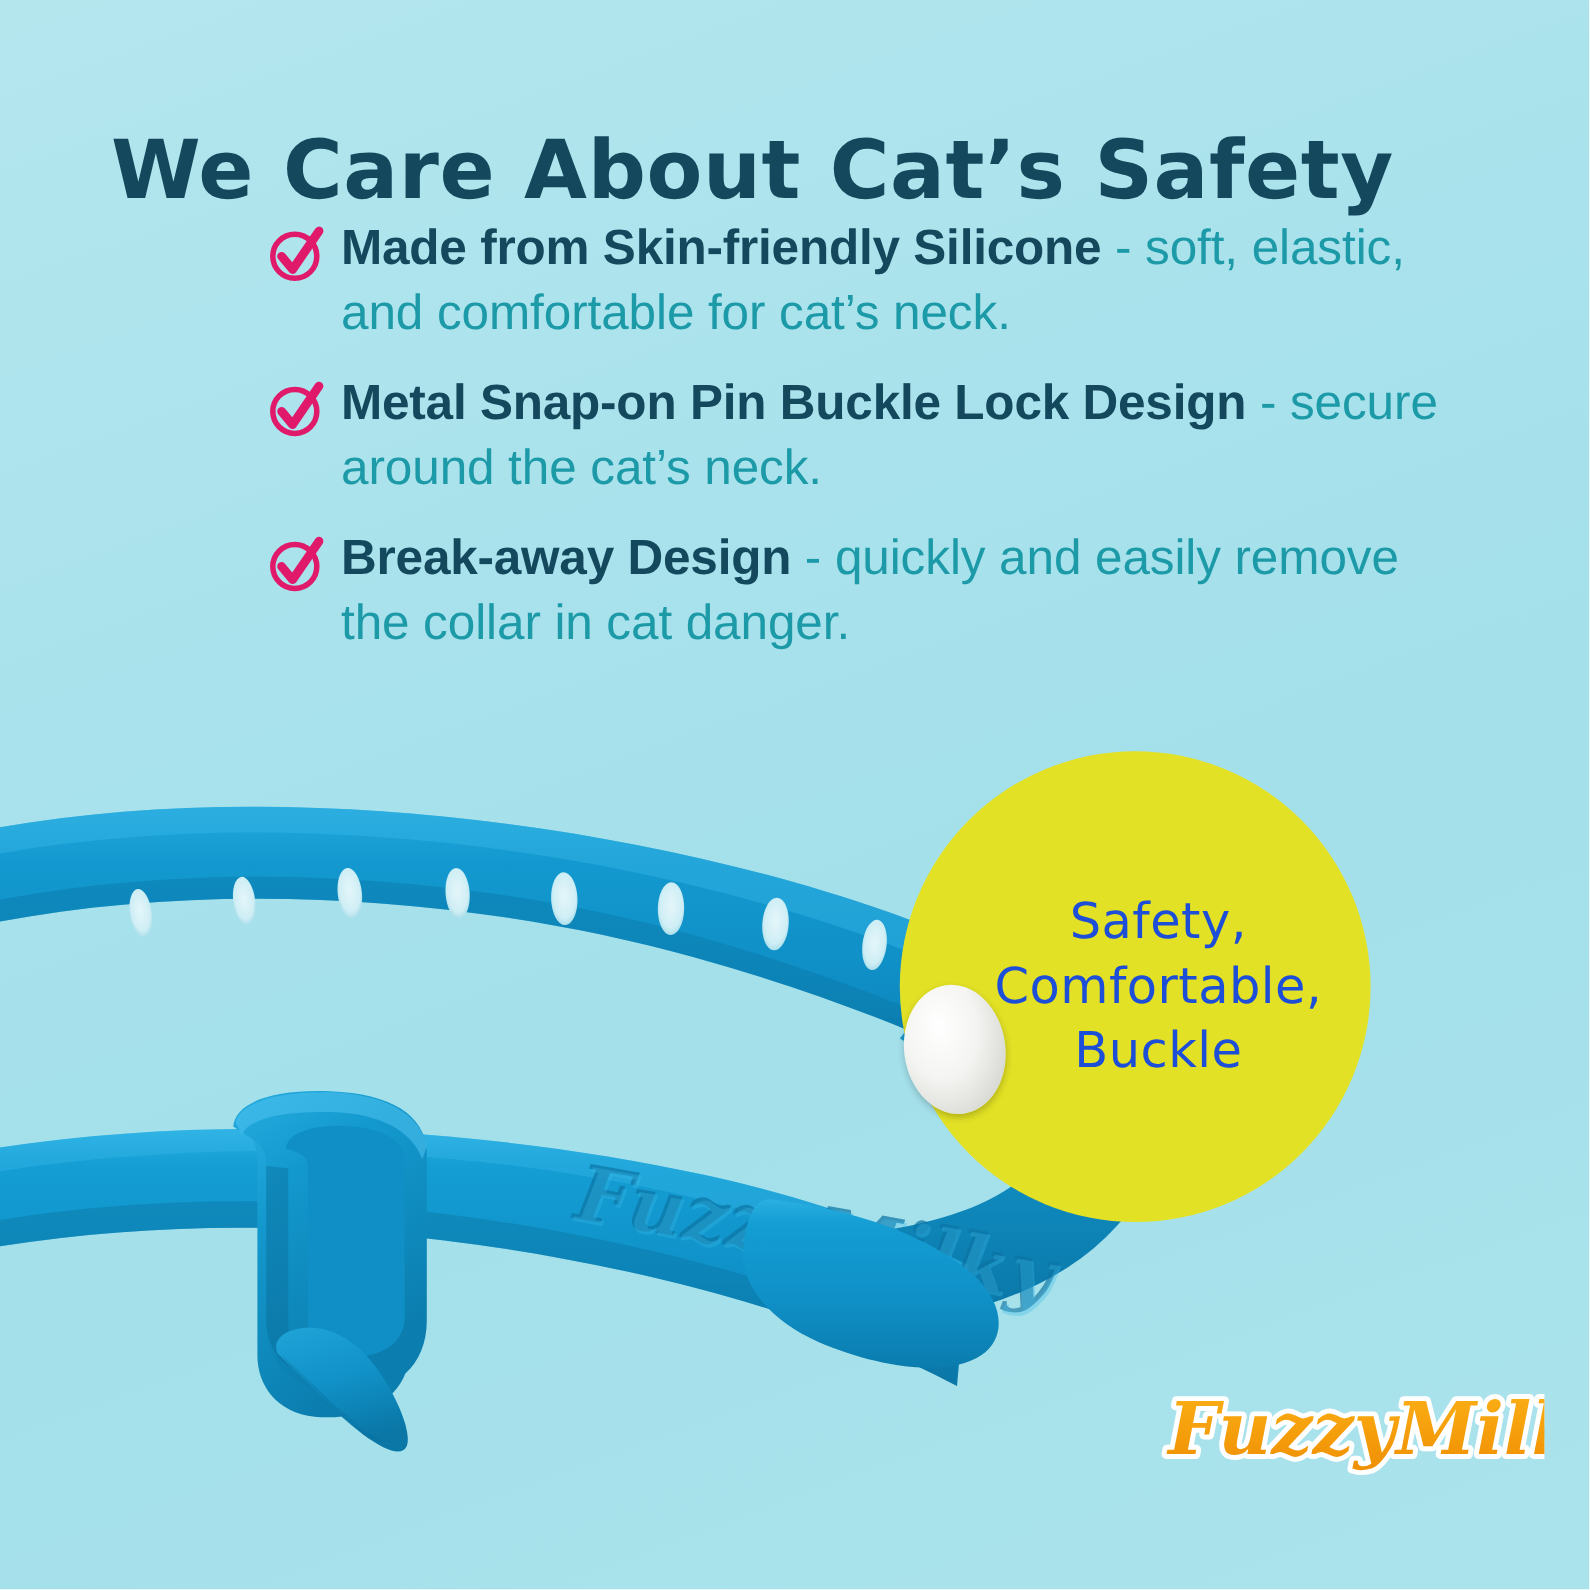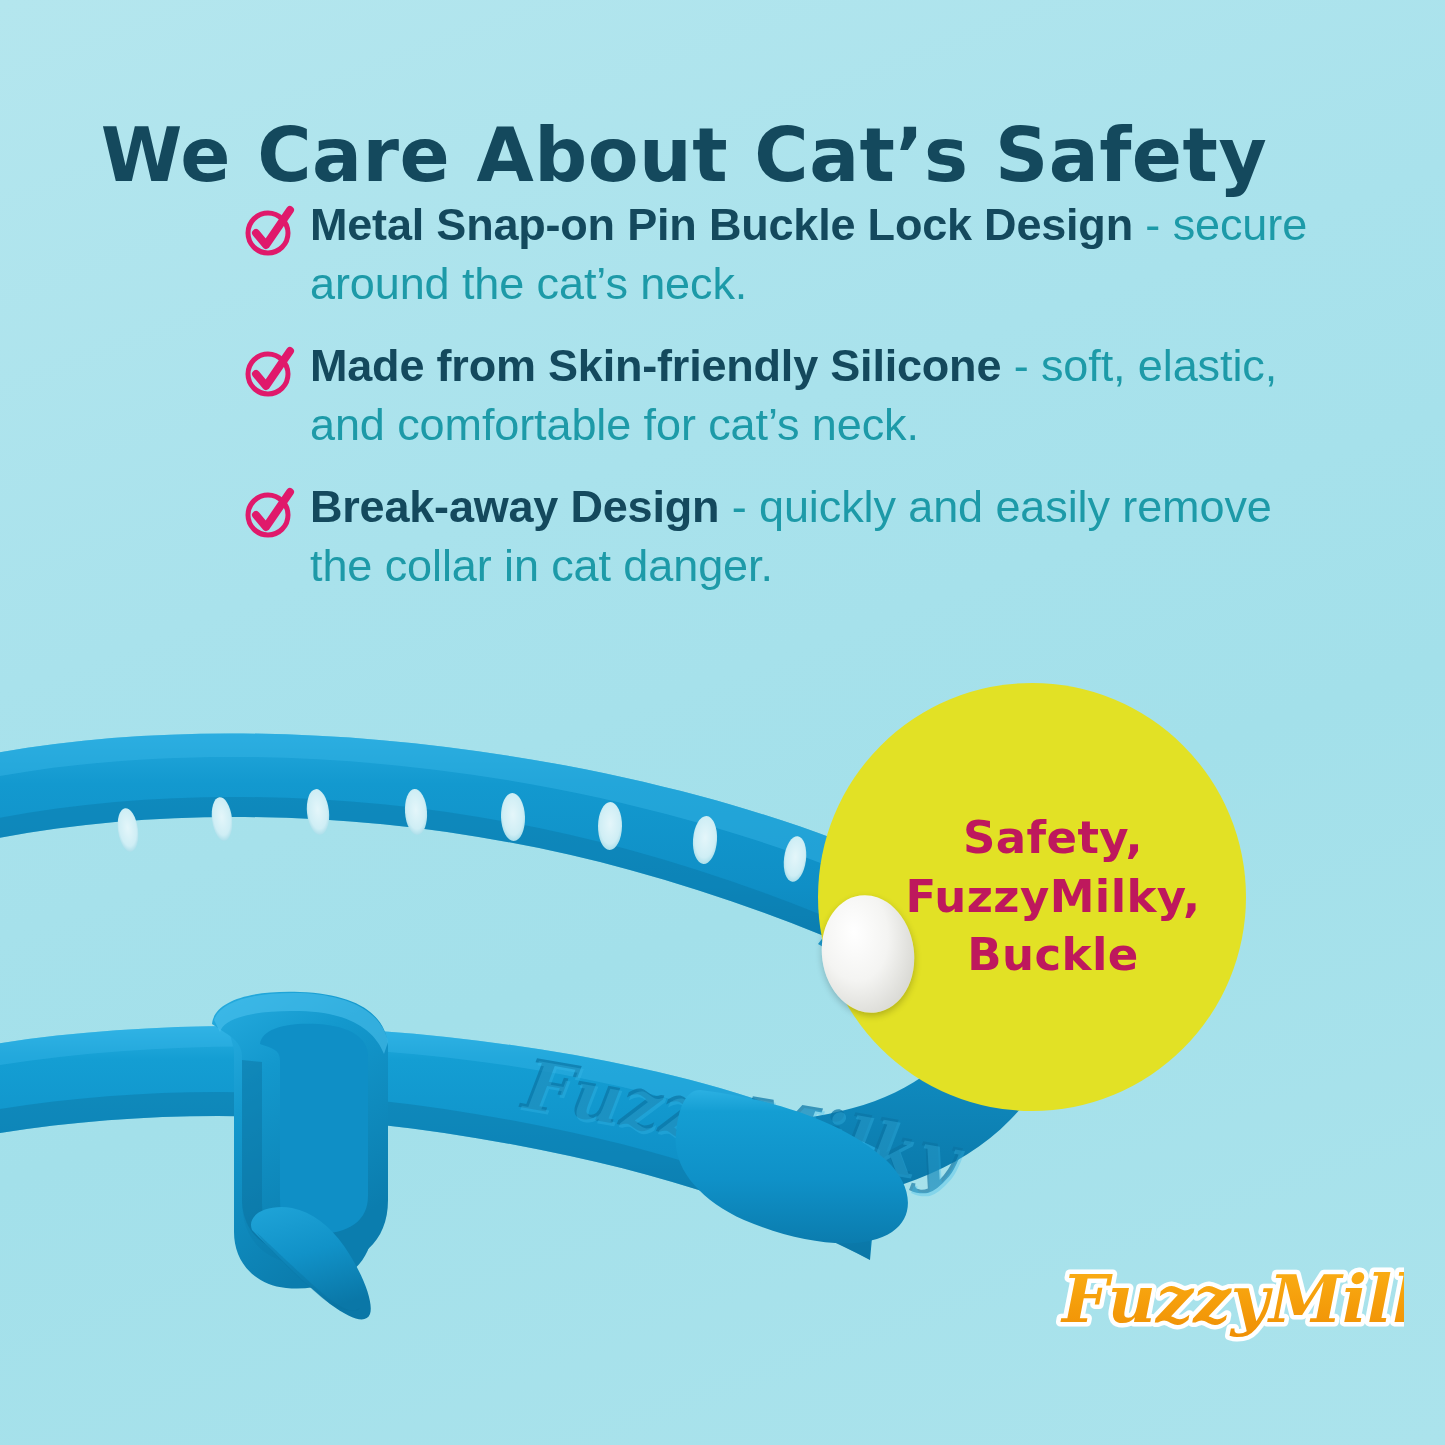--- a/index.html
+++ b/index.html
@@ -89,24 +89,24 @@
     height: 428px;
     border-radius: 50%;
     background: #e2e125;
     display: flex;
     align-items: center;
     justify-content: center;
     z-index: 4;
   }
   .badge-text {
     font-family: "DejaVu Sans", sans-serif;
-    font-weight: 700;
+    font-weight: 400;
     font-size: 45px;
     line-height: 1.30;
-    color: #be185d;
+    color: #1d4ed8;
     text-align: center;
     letter-spacing: 0.4px;
     padding-left: 42px;
     width: 330px;
   }
 
   
   .snap-button {
     position: absolute;
     left: 822px;
@@ -288,49 +288,49 @@
 
   <div class="bullets">
 
     <div class="bullet">
       <span class="tick">
         <svg viewBox="0 0 54 54" width="54" height="54" xmlns="http://www.w3.org/2000/svg">
           <circle cx="25" cy="29" r="20" fill="none" stroke="#e0196b" stroke-width="5"></circle>
           <path d="M 13 29 L 23 41 L 47 6" fill="none" stroke="#e0196b" stroke-width="8" stroke-linecap="round" stroke-linejoin="round"></path>
         </svg>
       </span>
-      <span class="btext"><span class="b-strong">Metal Snap-on Pin Buckle Lock Design</span><span class="b-rest"> - secure around the cat’s neck.</span></span>
+      <span class="btext"><span class="b-strong">Made from Skin-friendly Silicone</span><span class="b-rest"> - soft, elastic, and comfortable for cat’s neck.</span></span>
     </div>
 
     <div class="bullet">
       <span class="tick">
         <svg viewBox="0 0 54 54" width="54" height="54" xmlns="http://www.w3.org/2000/svg">
           <circle cx="25" cy="29" r="20" fill="none" stroke="#e0196b" stroke-width="5"></circle>
           <path d="M 13 29 L 23 41 L 47 6" fill="none" stroke="#e0196b" stroke-width="8" stroke-linecap="round" stroke-linejoin="round"></path>
         </svg>
       </span>
-      <span class="btext"><span class="b-strong">Made from Skin-friendly Silicone</span><span class="b-rest"> - soft, elastic, and comfortable for cat’s neck.</span></span>
+      <span class="btext"><span class="b-strong">Metal Snap-on Pin Buckle Lock Design</span><span class="b-rest"> - secure around the cat’s neck.</span></span>
     </div>
 
     <div class="bullet">
       <span class="tick">
         <svg viewBox="0 0 54 54" width="54" height="54" xmlns="http://www.w3.org/2000/svg">
           <circle cx="25" cy="29" r="20" fill="none" stroke="#e0196b" stroke-width="5"></circle>
           <path d="M 13 29 L 23 41 L 47 6" fill="none" stroke="#e0196b" stroke-width="8" stroke-linecap="round" stroke-linejoin="round"></path>
         </svg>
       </span>
       <span class="btext"><span class="b-strong">Break-away Design</span><span class="b-rest"> - quickly and easily remove the collar in cat danger.</span></span>
     </div>
 
   </div>
 
   <div class="badge">
     <div class="badge-text">
       <div>Safety,</div>
-      <div>FuzzyMilky,</div>
+      <div>Comfortable,</div>
       <div>Buckle</div>
     </div>
   </div>
 
   <div class="snap-button"></div>
 
   <svg class="brand" viewBox="0 0 350 120" xmlns="http://www.w3.org/2000/svg">
     <defs>
       <linearGradient id="logoG" x1="0" y1="0" x2="0" y2="1">
         <stop offset="0%" stop-color="#fbb117"></stop>

